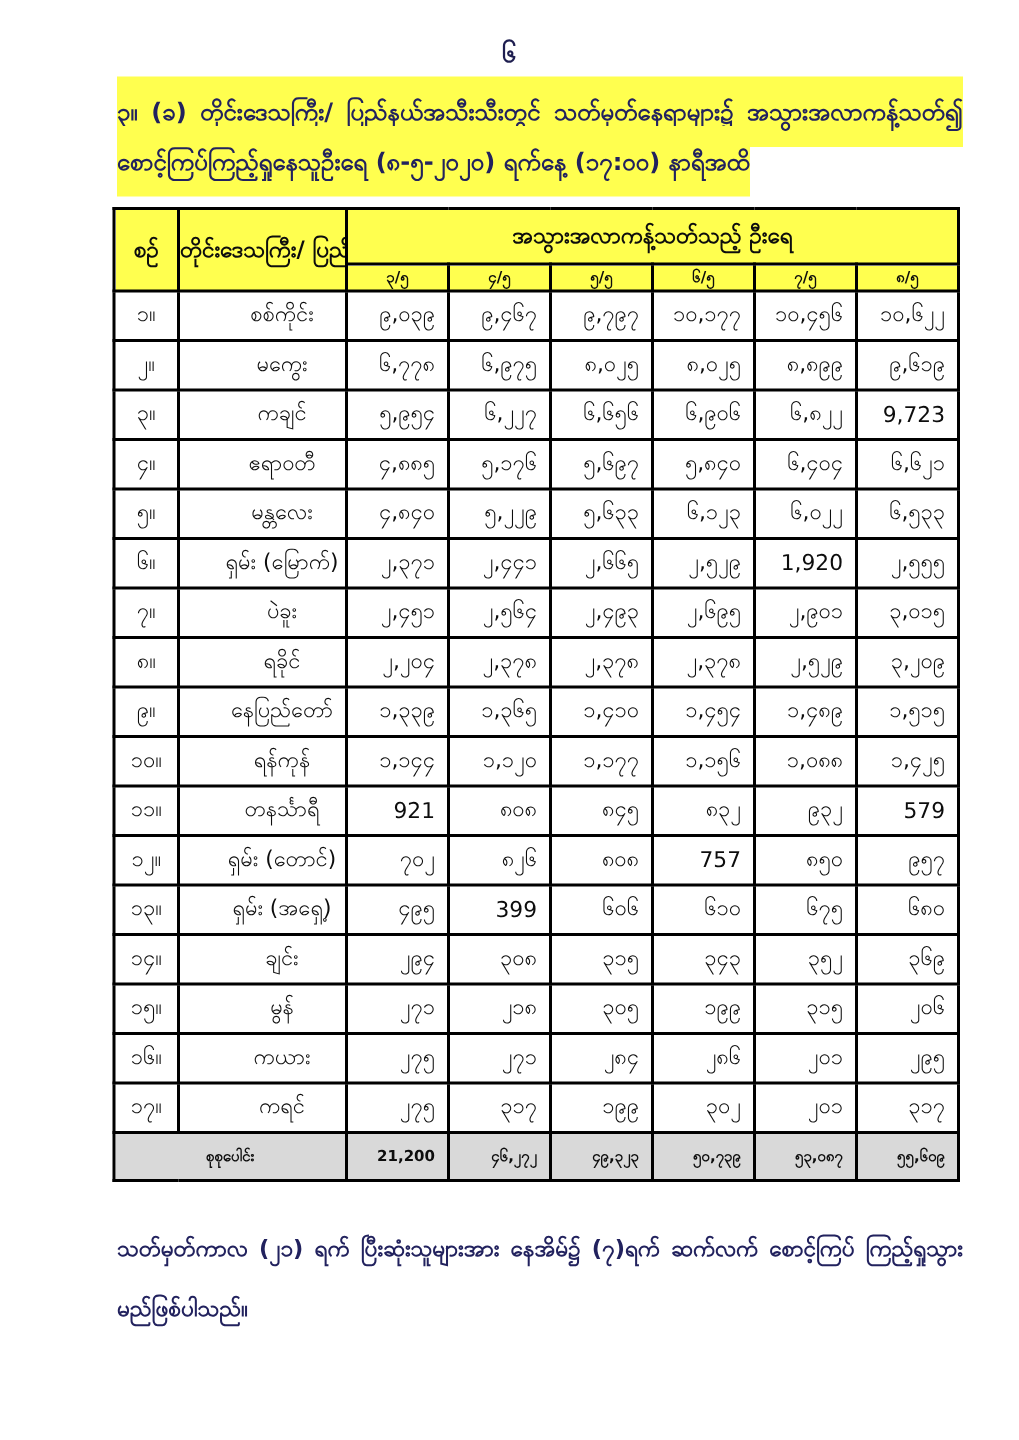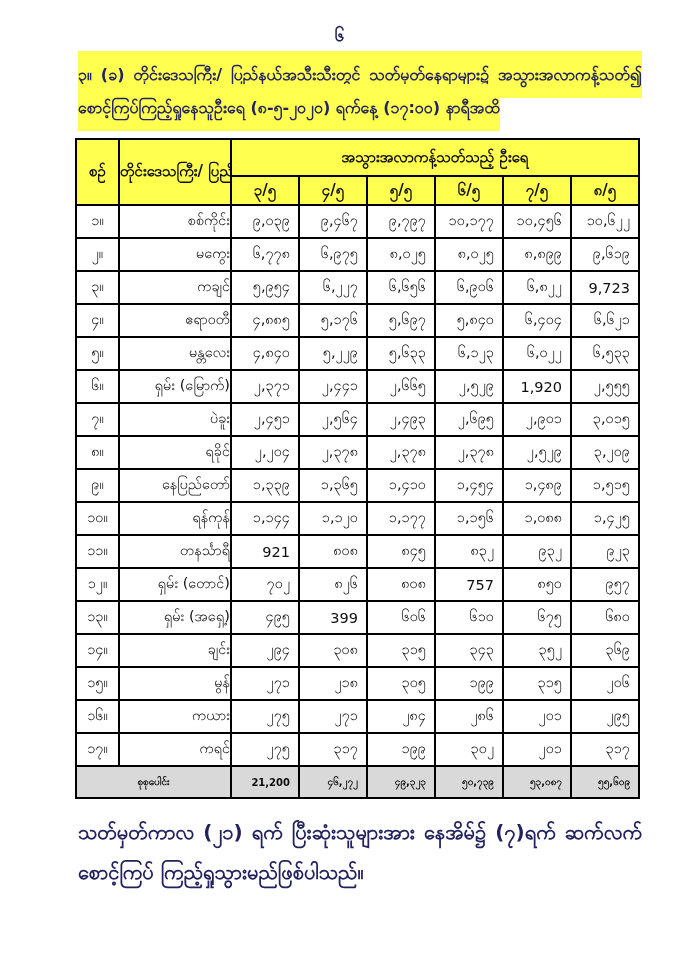--- a/index.html
+++ b/index.html
@@ -25,32 +25,32 @@
   }
   table.main td, table.main th {
     border:2px solid #000; font-size:14.5px; color:#0d0d0d;
     overflow:hidden; white-space:nowrap;
   }
   th.yellow { background:#ffff4f; font-weight:bold; color:#14143c; }
   .col-serial { width:43px; }
   .col-region { width:112px; }
   .col-num    { width:68px; }
   tr.hdr1 th { height:37px; font-size:15px; }
-  tr.hdr2 th { height:29px; font-size:15px; }
+  tr.hdr2 th { height:18px; font-size:10px; }
   tr.datarow td { height:33px; }
   td.serial { text-align:center; font-size:13.5px; }
-  td.region { text-align:right; padding-left:26px; }
+  td.region { text-align:center; padding-left:26px; }
   td.val    { text-align:right; padding-right:8px; }
   tr.totalrow td {
     background:#d9d9d9; font-weight:bold; height:32px; font-size:10px;
   }
   tr.totalrow td.total-label { text-align:center; }
   .doc-footer {
     position:absolute; top:812px; left:78px; width:564px;
-    font-size:20px; font-weight:bold; color:#22225e; line-height:40px;
+    font-size:15px; font-weight:bold; color:#22225e; line-height:40px;
     text-align:justify;
   }
 </style>
 </head>
 <body>
 
 <div class="page">
 
   <div class="page-number">၆</div>
 
@@ -184,21 +184,21 @@
           <td class="val">၁,၄၂၅</td>
         </tr>
         <tr class="datarow">
           <td class="serial">၁၁။</td>
           <td class="region">တနင်္သာရီ</td>
           <td class="val">921</td>
           <td class="val">၈၀၈</td>
           <td class="val">၈၄၅</td>
           <td class="val">၈၃၂</td>
           <td class="val">၉၃၂</td>
-          <td class="val">၉၂၃</td>
+          <td class="val">579</td>
         </tr>
         <tr class="datarow">
           <td class="serial">၁၂။</td>
           <td class="region">ရှမ်း (တောင်)</td>
           <td class="val">၇၀၂</td>
           <td class="val">၈၂၆</td>
           <td class="val">၈၀၈</td>
           <td class="val">757</td>
           <td class="val">၈၅၀</td>
           <td class="val">၉၅၇</td>

